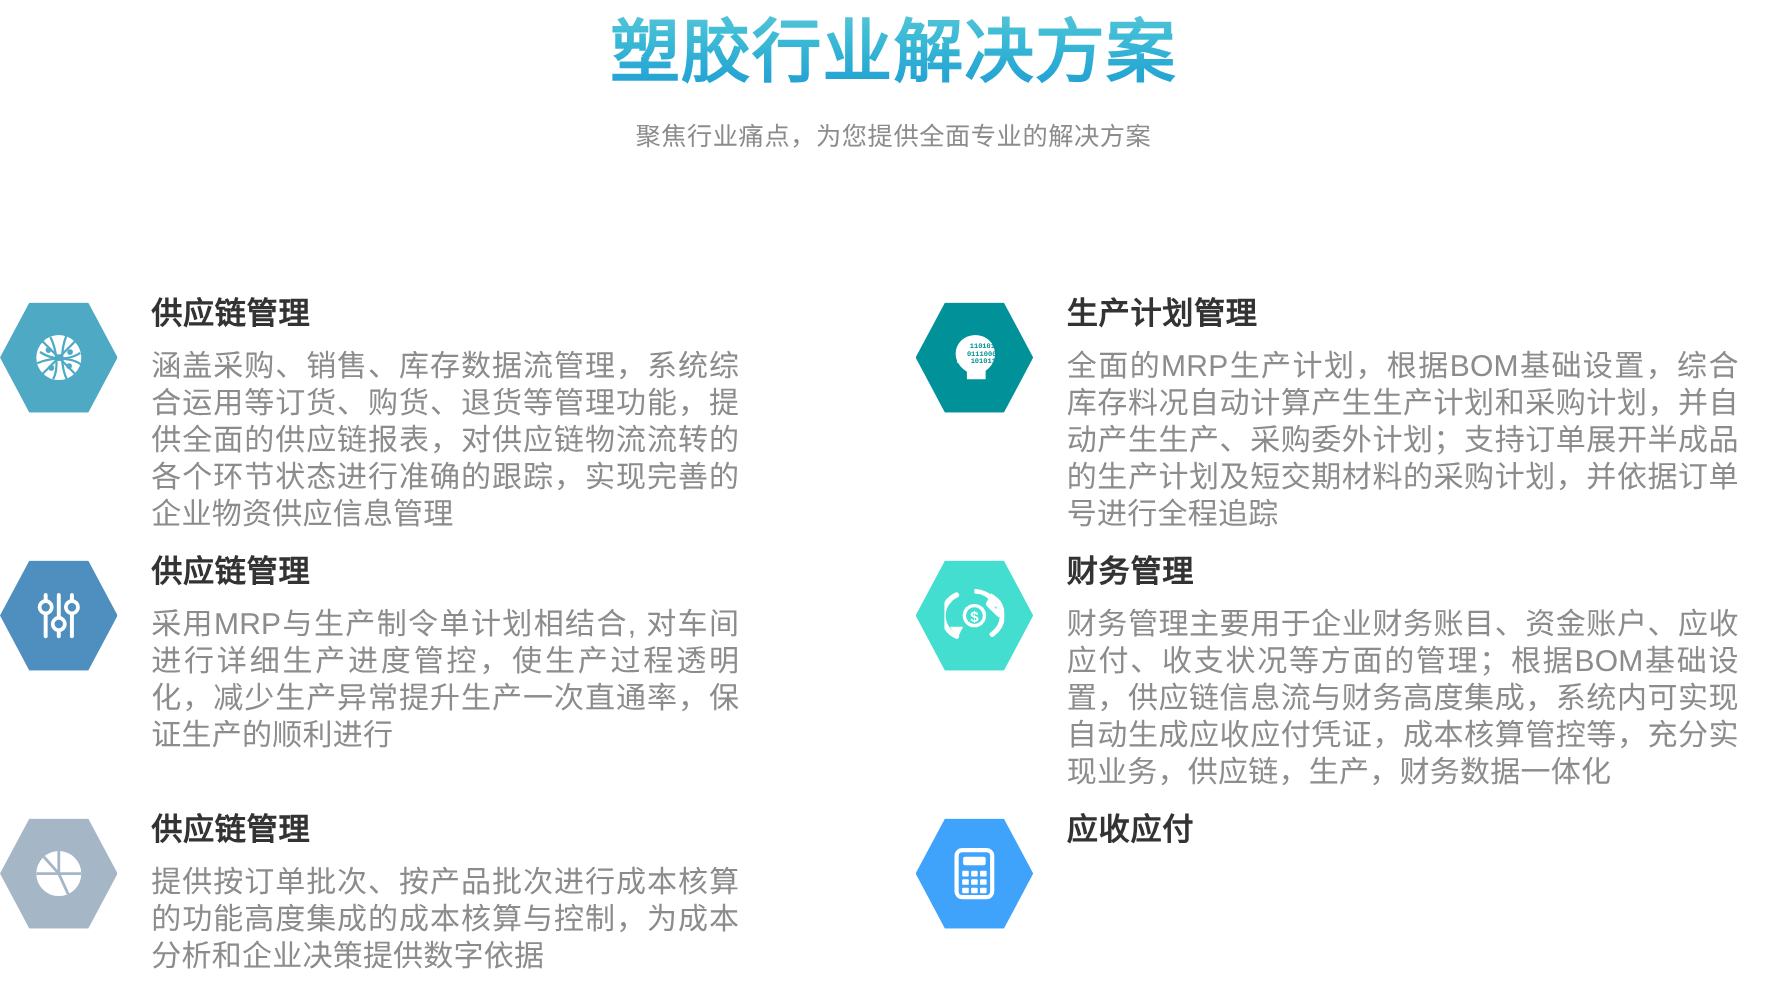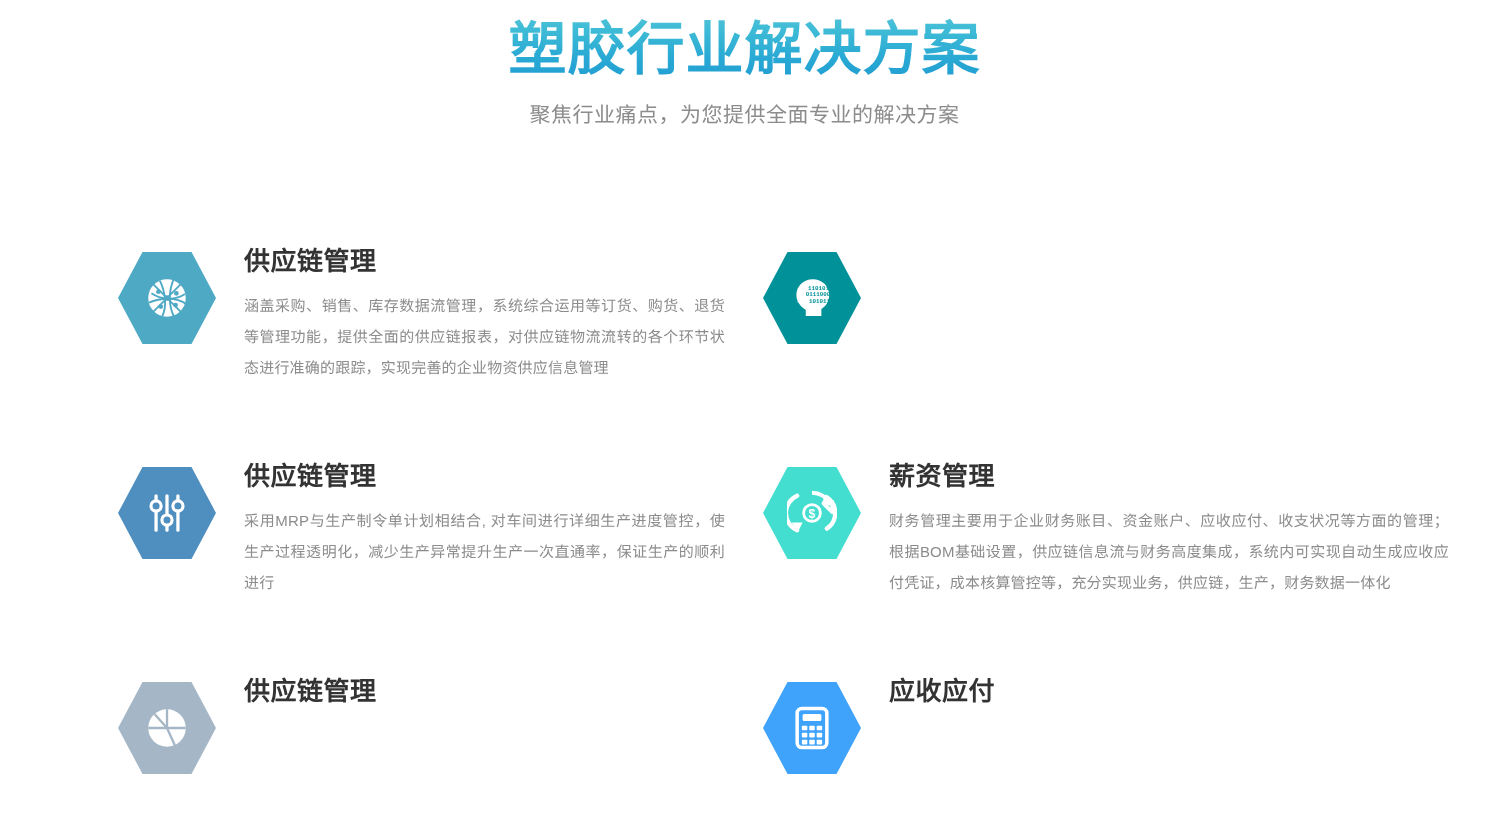--- a/index.html
+++ b/index.html
@@ -33,20 +33,21 @@
   .page-title {
     font-size: 58px;
     font-weight: 700;
     line-height: 74px;
     letter-spacing: 1px;
     background: linear-gradient(180deg, #55c3d8 0%, #3fbcd6 22%, #29a9d4 62%, #1f9ad1 100%);
     -webkit-background-clip: text;
     background-clip: text;
     -webkit-text-fill-color: transparent;
     color: #2bb0d6;
+    font-family: Liberation Mono, monospace;
   }
 
   .page-subtitle {
     margin-top: 14px;
     font-size: 21px;
     line-height: 30px;
     color: #8c8c8c;
     letter-spacing: 0.5px;
     text-align: center;
   }
@@ -58,21 +59,20 @@
     left: 0;
     width: 1489px;
     display: grid;
     grid-template-columns: 745px 744px;
     grid-template-rows: 215px 215px 160px;
   }
 
   .feature {
     display: flex;
     align-items: flex-start;
-    padding-left: 118px;
     padding-right: 20px;
   }
 
   .hex {
     position: relative;
     flex: 0 0 auto;
     width: 98px;
     height: 92px;
     margin-top: 12px;
     clip-path: polygon(25% 0%, 75% 0%, 100% 50%, 75% 100%, 25% 100%, 0% 50%);
@@ -92,21 +92,21 @@
   .feature-title {
     font-size: 26px;
     font-weight: 700;
     color: #333333;
     line-height: 34px;
     letter-spacing: 0.5px;
   }
 
   .feature-desc {
     margin-top: 12px;
-    font-size: 15px;
+    font-size: 25px;
     line-height: 31px;
     color: #8c8c8c;
     letter-spacing: 0.2px;
     text-align: justify;
   }
 </style>
 </head>
 <body>
 
 <div class="page">
@@ -155,20 +155,24 @@
             <path d="M24 55 L24 47 C17 43, 12 36, 12 28 C12 17, 21 8, 33 8 C45 8, 54 17, 54 28 C54 36, 50 42, 44 46 L44 55 Z" fill="#ffffff"></path>
             <path d="M19 30 L13 37 L19 39" fill="#ffffff"></path>
             <g fill="#019299" font-family="'Liberation Mono', monospace" font-size="7.5" font-weight="bold">
               <text x="27" y="22">110101</text>
               <text x="24" y="30">01110001</text>
               <text x="28" y="38">101011</text>
             </g>
           </svg>
         </span>
       </div>
+      <div class="feature-body" style="width:560px">
+        <div class="feature-title">生产计划管理</div>
+        <div class="feature-desc">全面的MRP生产计划，根据BOM基础设置，综合库存料况自动计算产生生产计划和采购计划，并自动产生生产、采购委外计划；支持订单展开半成品的生产计划及短交期材料的采购计划，并依据订单号进行全程追踪</div>
+      </div>
     </div>
 
     <div class="feature left">
       <div class="hex" style="background:#4f8fc0">
         <span>
           <svg viewBox="0 0 64 64" fill="none">
             <g stroke="#ffffff" stroke-width="4.2" stroke-linecap="round">
               <path d="M18 10 L18 54"></path>
               <path d="M32 10 L32 54"></path>
               <path d="M46 10 L46 54"></path>
@@ -196,21 +200,21 @@
             <path d="M51 12 A24 24 0 0 1 51 52" stroke="#ffffff" stroke-width="5.5" fill="none" stroke-linecap="round"></path>
             <path d="M50 8 L58 20 L44 20 Z" fill="#ffffff"></path>
             <path d="M14 56 L6 44 L20 44 Z" fill="#ffffff"></path>
             <circle cx="32" cy="32" r="12.5" fill="#ffffff"></circle>
             <circle cx="32" cy="32" r="9" fill="#44ded0"></circle>
             <text x="32" y="38.5" text-anchor="middle" font-family="'Liberation Sans', sans-serif" font-size="16" font-weight="bold" fill="#ffffff">$</text>
           </svg>
         </span>
       </div>
       <div class="feature-body" style="width:560px">
-        <div class="feature-title">薪资管理</div>
+        <div class="feature-title">财务管理</div>
         <div class="feature-desc">财务管理主要用于企业财务账目、资金账户、应收应付、收支状况等方面的管理；根据BOM基础设置，供应链信息流与财务高度集成，系统内可实现自动生成应收应付凭证，成本核算管控等，充分实现业务，供应链，生产，财务数据一体化</div>
       </div>
     </div>
 
     <div class="feature left">
       <div class="hex" style="background:#a5b7c6">
         <span>
           <svg viewBox="0 0 64 64" fill="none">
             <circle cx="32" cy="32" r="24" fill="#ffffff"></circle>
             <g stroke="#a5b7c6" stroke-width="3">
@@ -218,20 +222,21 @@
               <path d="M32 32 L8 32"></path>
               <path d="M32 32 L56 32"></path>
               <path d="M32 32 L16 14"></path>
               <path d="M32 32 L42 54"></path>
             </g>
           </svg>
         </span>
       </div>
       <div class="feature-body">
         <div class="feature-title">供应链管理</div>
+        <div class="feature-desc">提供按订单批次、按产品批次进行成本核算的功能高度集成的成本核算与控制，为成本分析和企业决策提供数字依据</div>
       </div>
     </div>
 
     <div class="feature right-col" style="padding-left:18px">
       <div class="hex" style="background:#3fa2fb">
         <span>
           <svg viewBox="0 0 64 64" fill="none">
             <rect x="13" y="7" width="38" height="50" rx="6" stroke="#ffffff" stroke-width="4.5" fill="none"></rect>
             <rect x="20" y="14" width="24" height="9" rx="2" fill="#ffffff"></rect>
             <g fill="#ffffff">

